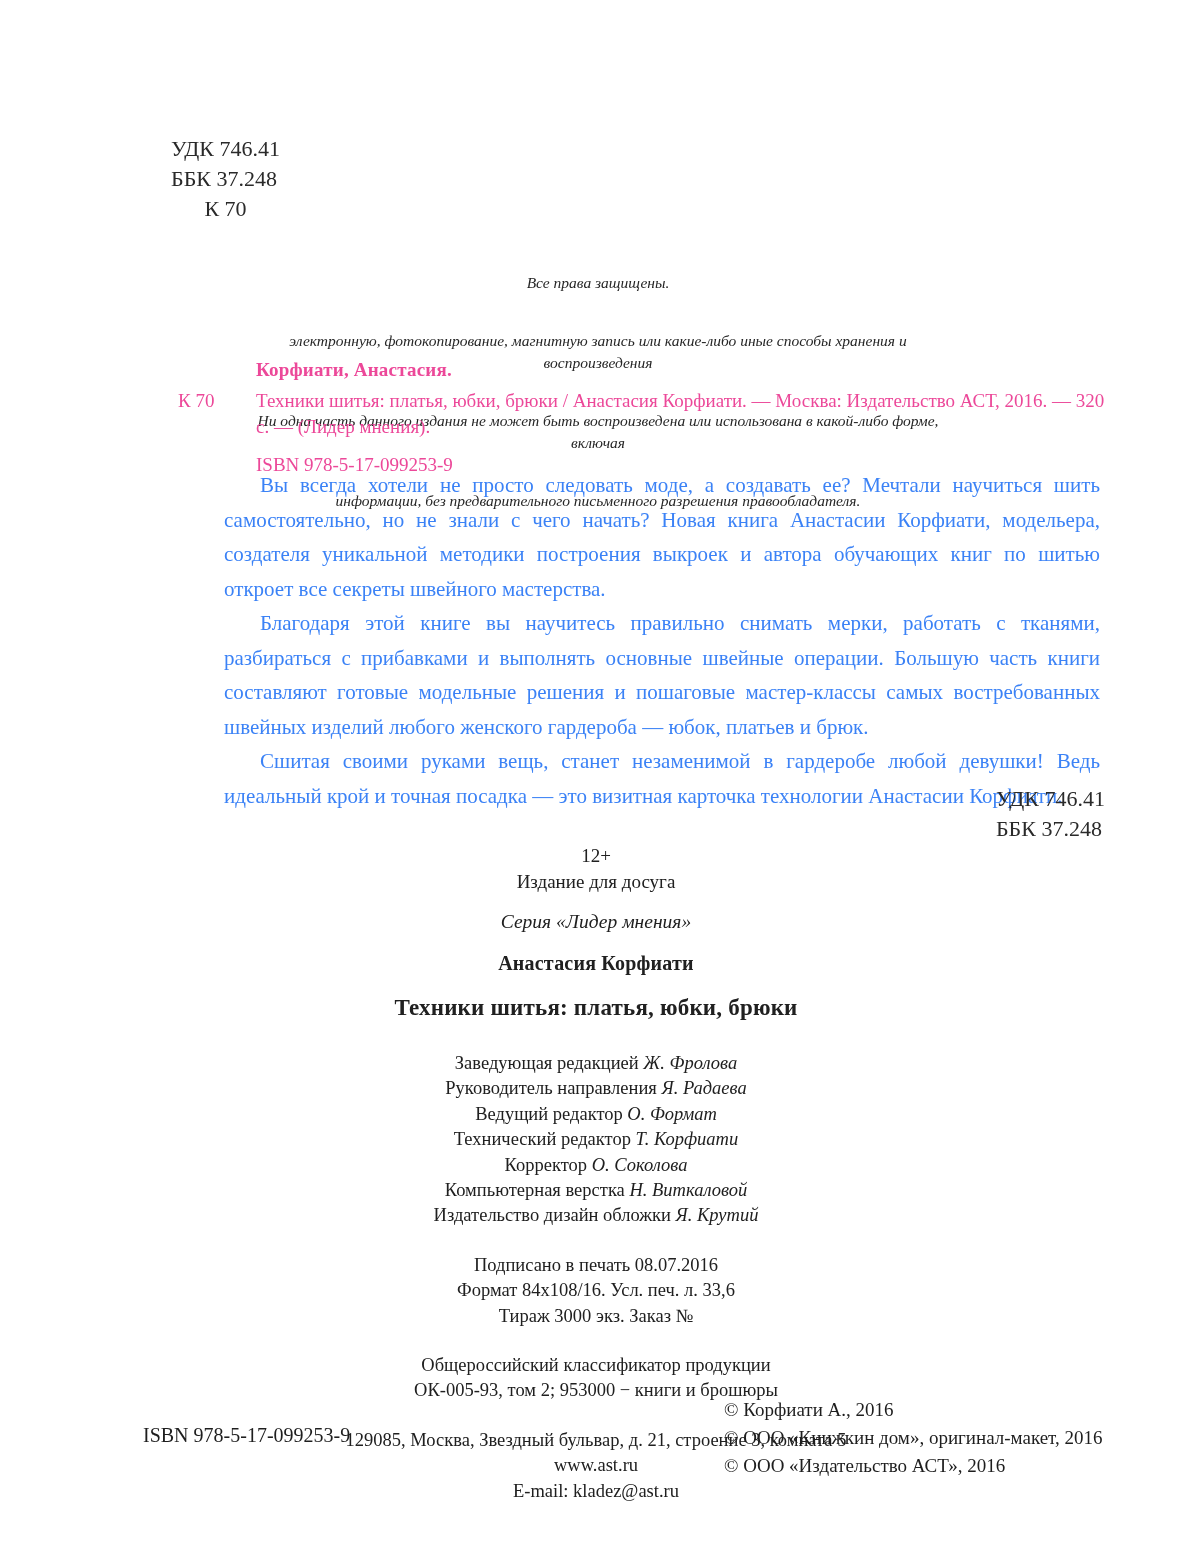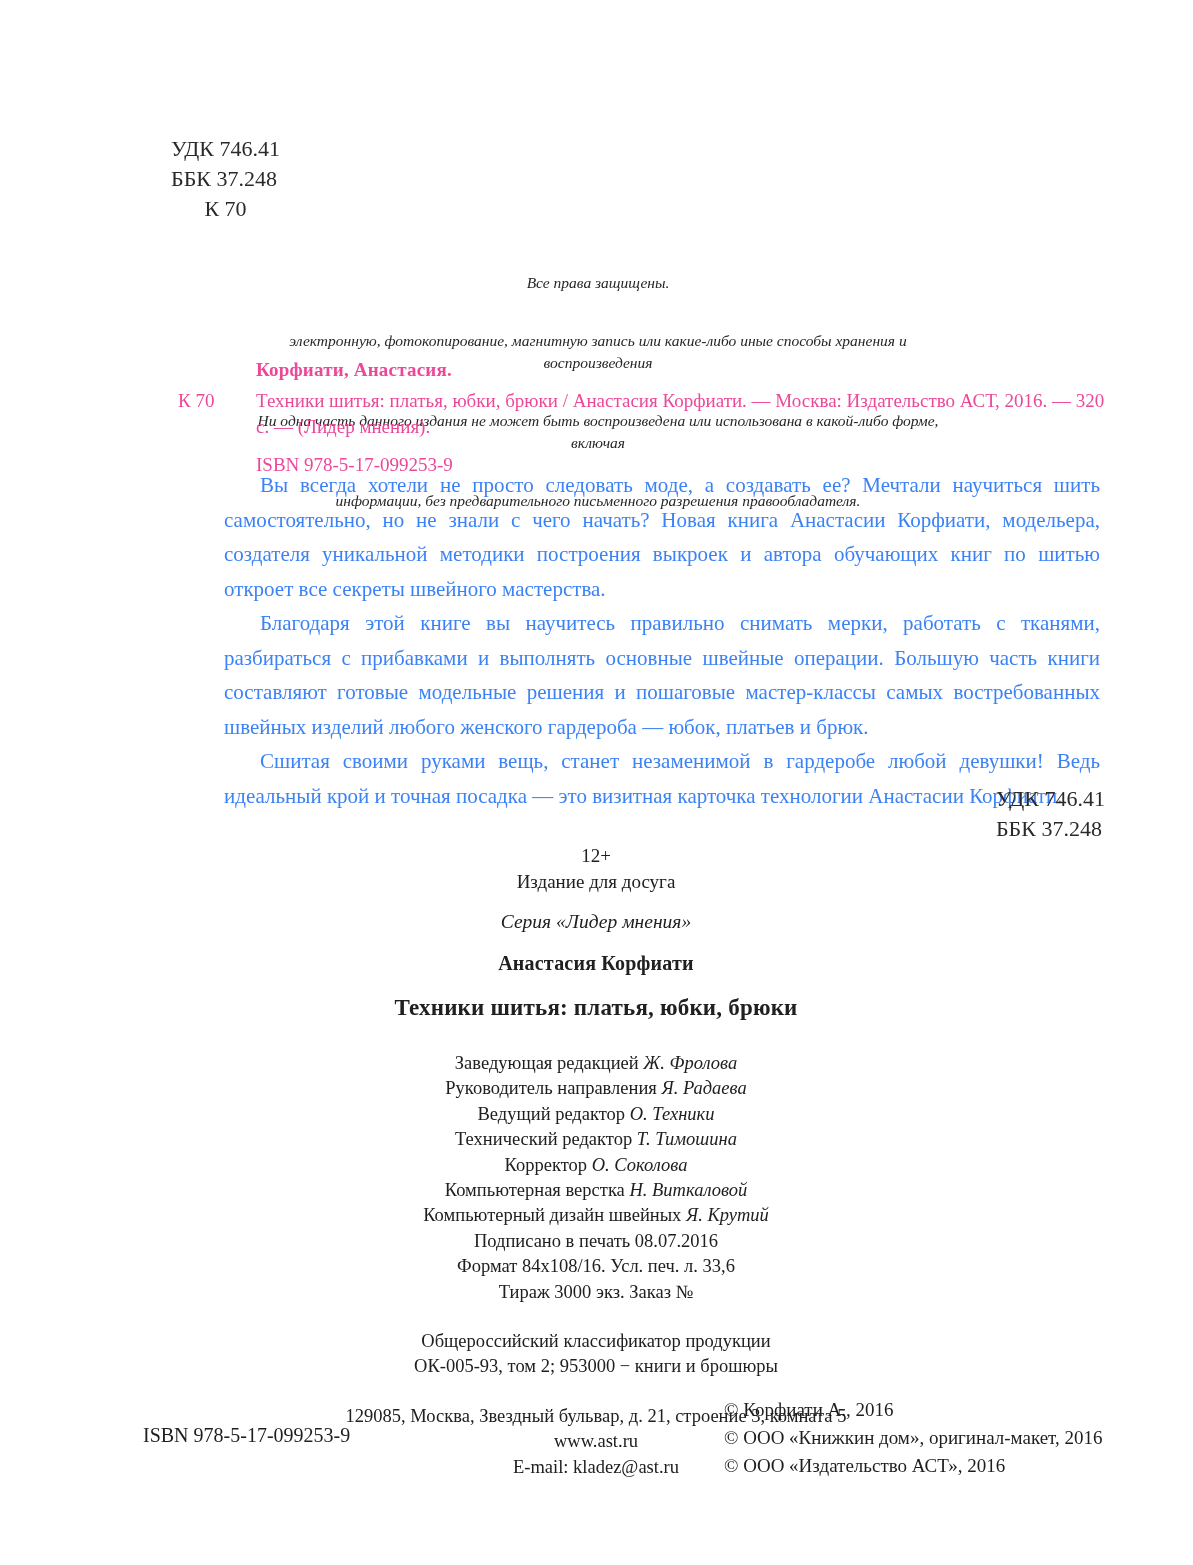--- a/index.html
+++ b/index.html
@@ -148,20 +148,21 @@
 
   .credits {
     margin-top: 30px;
     font-size: 18.5px;
     line-height: 25.4px;
   }
   .credits .cr-line { display: block; }
   .credits .cr-name { font-style: italic; }
 
   .printinfo {
+    margin-top: 24px;
     font-size: 18.5px;
     line-height: 25.4px;
   }
   .printinfo span { display: block; }
 
   .classifier {
     margin-top: 24px;
     font-size: 18.5px;
     line-height: 25.4px;
   }
@@ -235,25 +236,25 @@
   <div class="colophon">
     <div class="col-age">12+</div>
     <div class="col-kind">Издание для досуга</div>
     <div class="col-series">Серия «Лидер мнения»</div>
     <div class="col-author">Анастасия Корфиати</div>
     <div class="col-title">Техники шитья: платья, юбки, брюки</div>
 
     <div class="credits">
         <span class="cr-line"><span>Заведующая редакцией </span><span class="cr-name">Ж. Фролова</span></span>
         <span class="cr-line"><span>Руководитель направления </span><span class="cr-name">Я. Радаева</span></span>
-        <span class="cr-line"><span>Ведущий редактор </span><span class="cr-name">О. Техники</span></span>
-        <span class="cr-line"><span>Технический редактор </span><span class="cr-name">Т. Тимошина</span></span>
+        <span class="cr-line"><span>Ведущий редактор </span><span class="cr-name">О. Формат</span></span>
+        <span class="cr-line"><span>Технический редактор </span><span class="cr-name">Т. Корфиати</span></span>
         <span class="cr-line"><span>Корректор </span><span class="cr-name">О. Соколова</span></span>
         <span class="cr-line"><span>Компьютерная верстка </span><span class="cr-name">Н. Виткаловой</span></span>
-        <span class="cr-line"><span>Компьютерный дизайн швейных </span><span class="cr-name">Я. Крутий</span></span>
+        <span class="cr-line"><span>Издательство дизайн обложки </span><span class="cr-name">Я. Крутий</span></span>
       </div>
 
     <div class="printinfo">
         <span>Подписано в печать 08.07.2016</span>
         <span>Формат 84х108/16. Усл. печ. л. 33,6</span>
         <span>Тираж 3000 экз. Заказ №</span>
       </div>
 
     <div class="classifier">
         <span>Общероссийский классификатор продукции</span>

